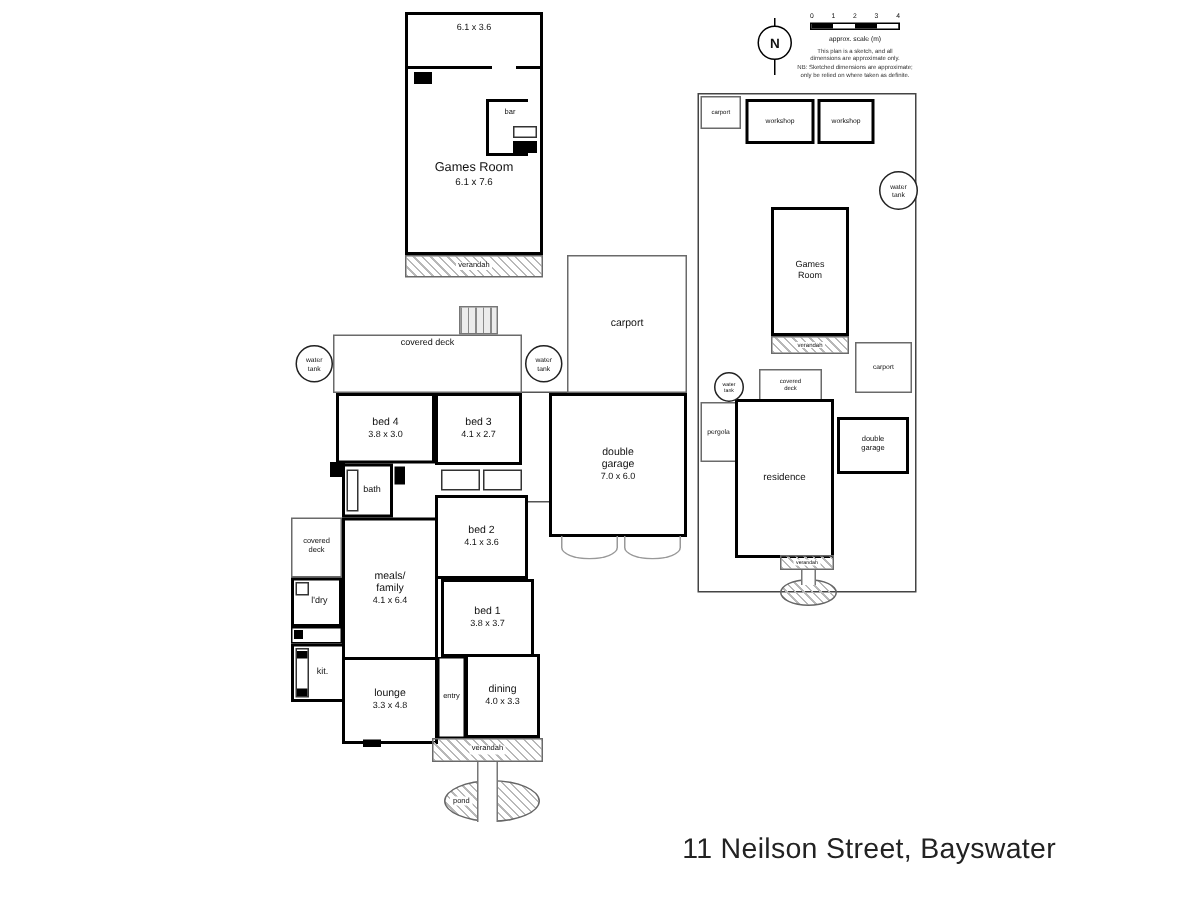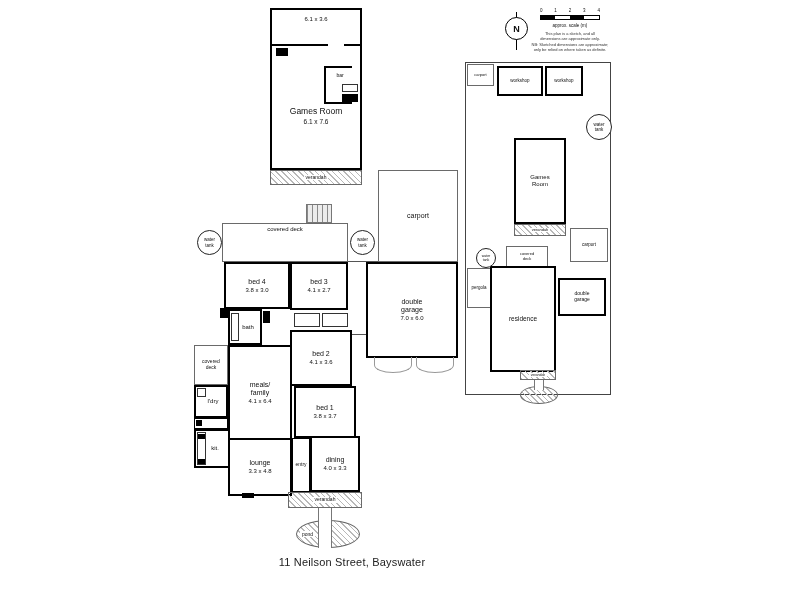--- a/index.html
+++ b/index.html
@@ -24,21 +24,21 @@
   .blk{position:absolute;background:#000}
   .ln{position:absolute;background:#000}
   .lng{position:absolute;background:#555}
   .hatch{background-image:repeating-linear-gradient(45deg,#b8b8b8 0,#b8b8b8 1px,transparent 1px,transparent 4px)}
   .stairs{border:1px solid #777;background-image:repeating-linear-gradient(90deg,#8a8a8a 0,#8a8a8a 1px,#ececec 1px,#ececec 5px)}
   .fix{position:absolute;border:1px solid #333;background:#fff}
   .arc{position:absolute;border:1px solid #999;border-top:none;border-radius:0 0 50% 50%}
   .stem{position:absolute;border-left:1px solid #777;border-right:1px solid #777;z-index:2;background:#fff}
   .pond{position:absolute;border:1px solid #666;border-radius:50%}
   .chip{background:#fff;padding:0 2px}
-  .title{position:absolute;left:0;top:556px;width:704px;text-align:center;font-size:11px;color:#222;letter-spacing:.2px}
+  .title{position:absolute;left:0;top:556px;width:704px;text-align:right;font-size:19px;color:#222;letter-spacing:.2px}
 </style>
 </head>
 <body>
 
 <div>
 
   <div class="room w2" style="left:270px;top:8px;width:92px;height:162px"></div>
   <div class="abs t6" style="left:272px;top:16px;width:88px;text-align:center">6.1 x 3.6</div>
   <div class="ln" style="left:272px;top:44px;width:56px;height:2px"></div>
   <div class="ln" style="left:344px;top:44px;width:16px;height:2px"></div>

